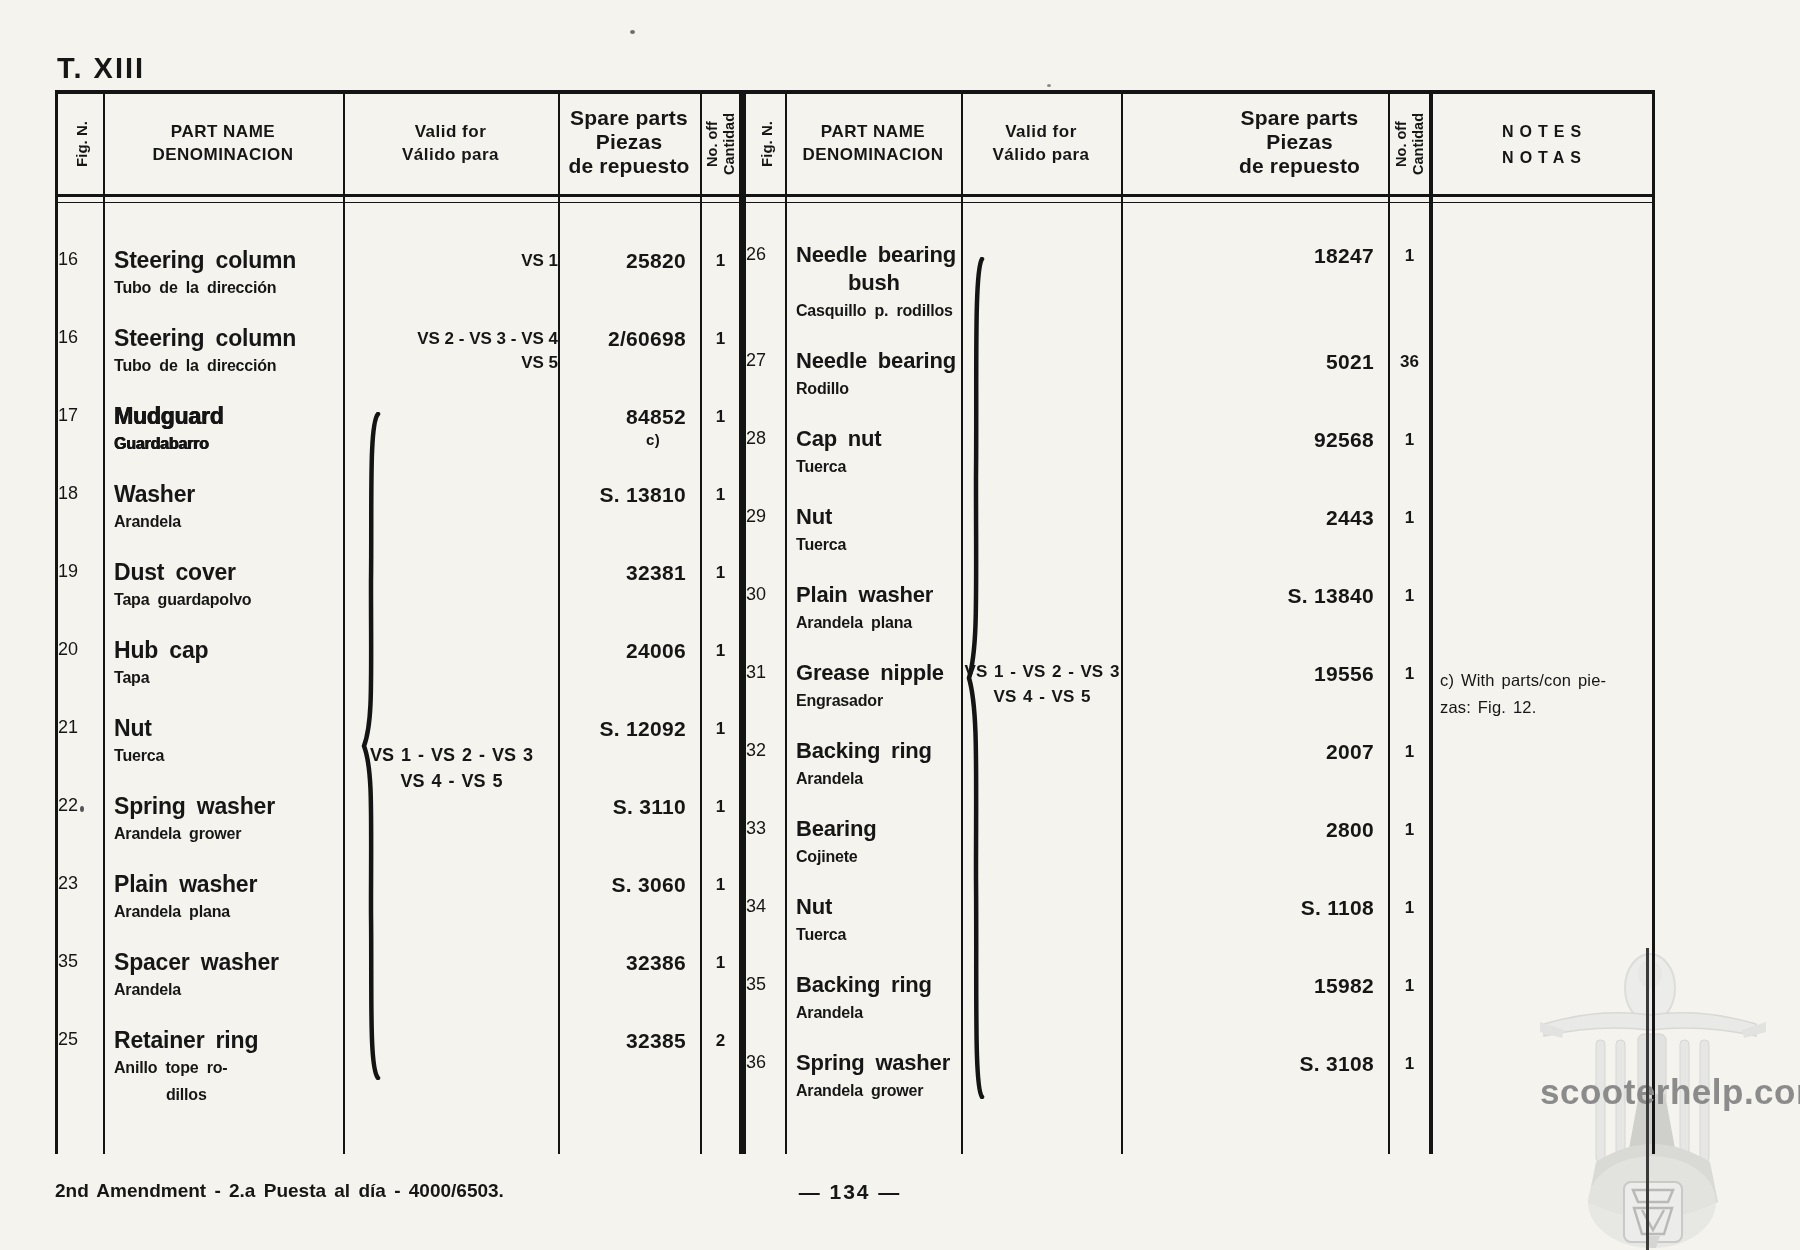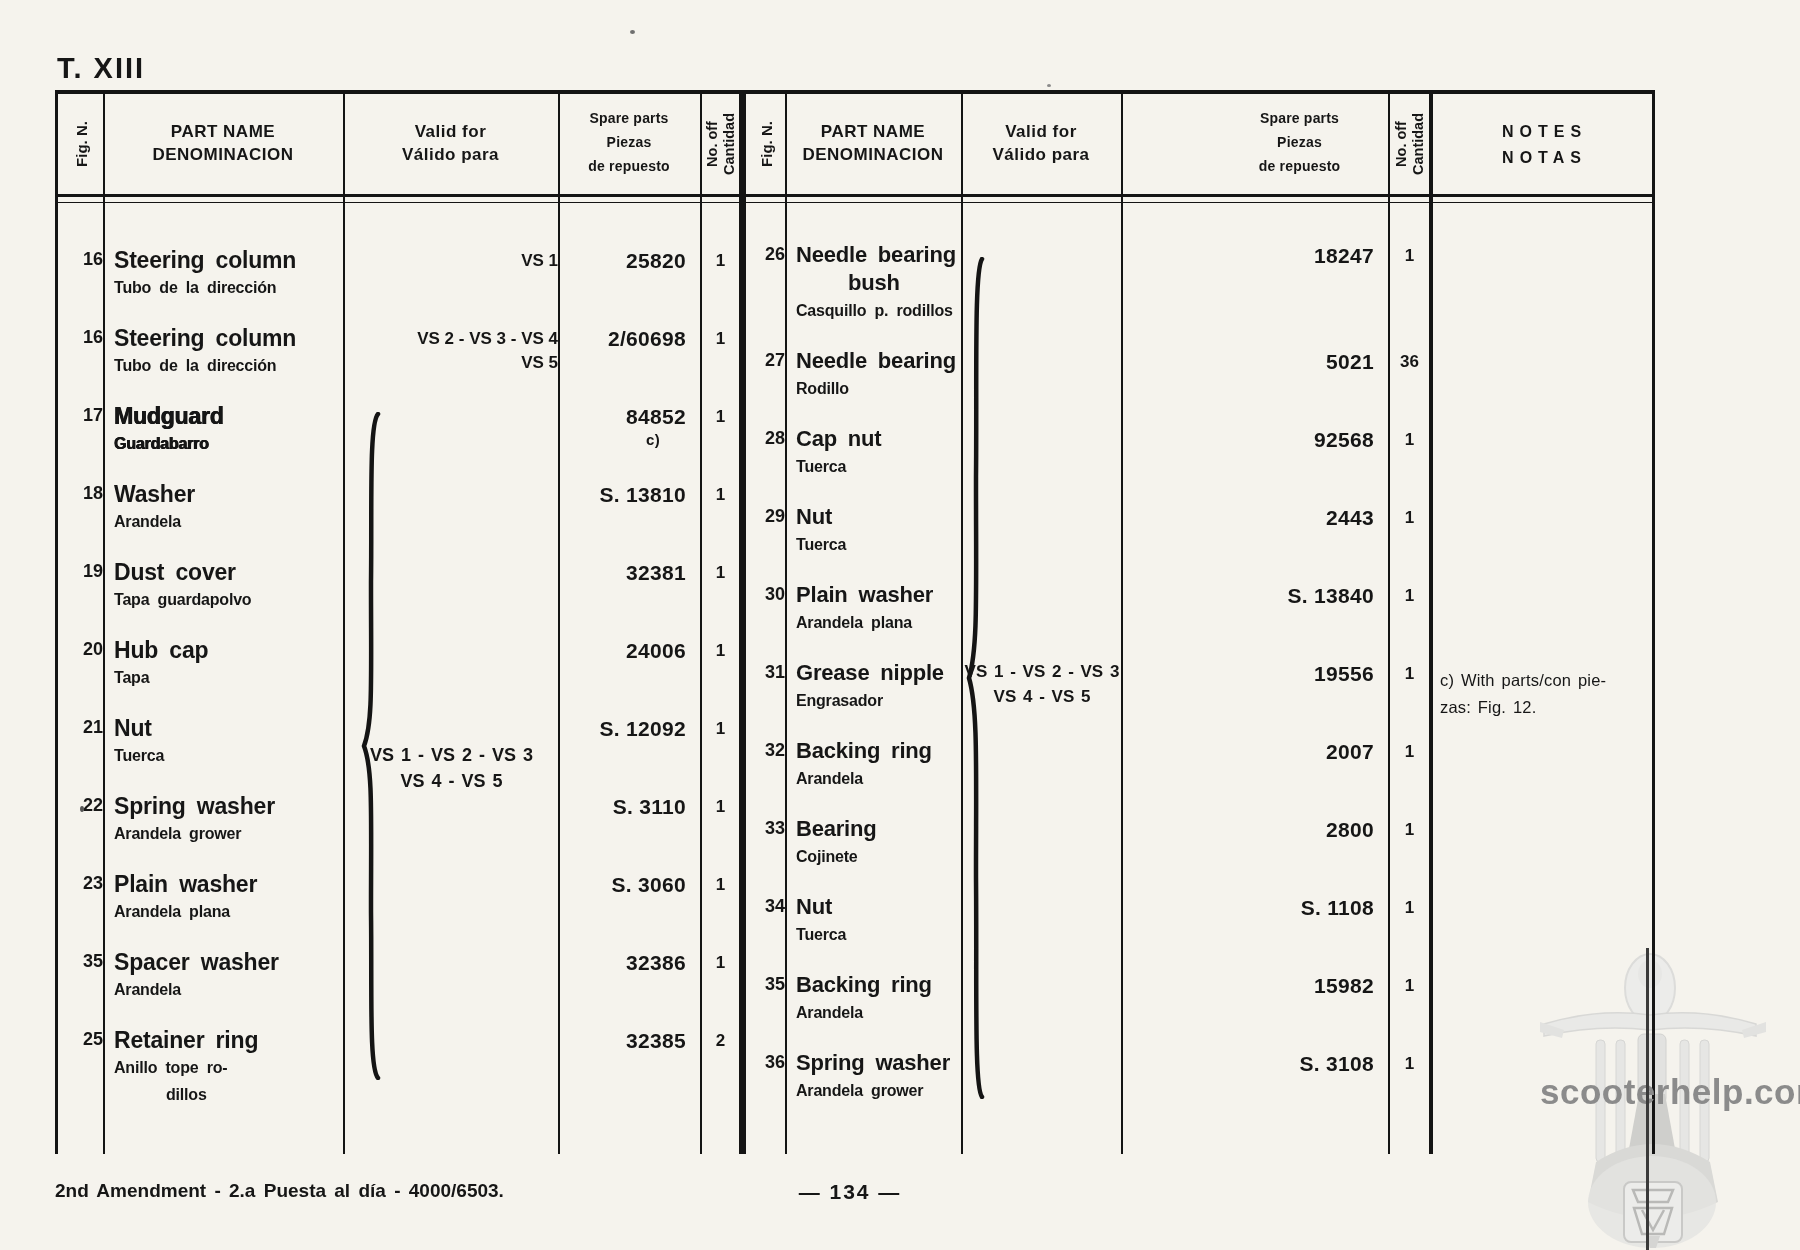--- a/index.html
+++ b/index.html
@@ -19,30 +19,30 @@
   .table{
     left:55px;top:90px;width:1600px;height:1064px;
     border-top:4px solid #141414;border-left:3px solid #141414;border-right:3px solid #141414;
     box-sizing:border-box;z-index:1;
   }
   .vline{position:absolute;top:0;bottom:0;background:#141414;width:2px;}
   .hline{position:absolute;left:0;right:0;background:#141414;}
   
   .hcell{position:absolute;top:0;height:100px;box-sizing:border-box;text-align:center;font-weight:bold;}
   .hcell .ln{line-height:23px;font-size:17px;letter-spacing:.5px;}
-  .hcell.small .ln{font-size:14px;line-height:24px;letter-spacing:.2px;}
+  .hcell.small .ln{font-size:21px;line-height:24px;letter-spacing:.2px;}
   .vtext{position:absolute;left:50%;top:50%;transform:translate(-50%,-50%) rotate(-90deg);
     white-space:nowrap;font-weight:bold;font-size:14.5px;line-height:17px;text-align:center;}
   .noteshead .ln{font-size:16px;letter-spacing:6px;line-height:26px;}
   
   .tbody{position:absolute;top:110px;}
   .row{display:grid;margin-bottom:23px;}
   .tbody.left .row{grid-template-columns:45px 240px 215px 142px 41px;}
   .tbody.right .row{grid-template-columns:39px 176px 160px 267px 43px;}
-  .fig-cell{font-size:18px;font-weight:bold;text-align:right;padding-top:3px;}
+  .fig-cell{font-size:18px;font-weight:normal;text-align:left;padding-top:3px;}
   .name-cell{padding-left:11px;}
   .name-cell .en{font-size:23px;font-weight:bold;line-height:28px;word-spacing:5px;letter-spacing:-.2px;white-space:nowrap;}
   .tbody.right .name-cell .en{font-size:22px;}
   .name-cell .es{font-size:16px;font-weight:bold;line-height:27px;word-spacing:4px;letter-spacing:-.2px;white-space:nowrap;}
   .name-cell .cont{padding-left:52px;}
   .heavy .en,.heavy .es{text-shadow:.6px 0 0 currentColor,-.3px 0 0 currentColor;}
   .valid-cell{text-align:right;font-weight:bold;font-size:17px;line-height:24px;padding-top:3px;}
   .spare-cell{text-align:right;padding-right:14px;font-weight:bold;font-size:21px;line-height:28px;padding-top:1px;letter-spacing:.3px;white-space:nowrap;}
   .spare-cell .pnote{font-size:15px;line-height:18px;padding-right:26px;}
   .qty-cell{text-align:center;font-weight:bold;font-size:17px;padding-top:5px;}

